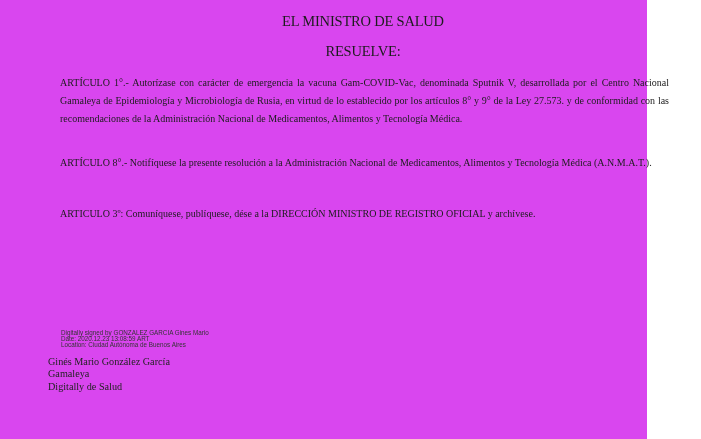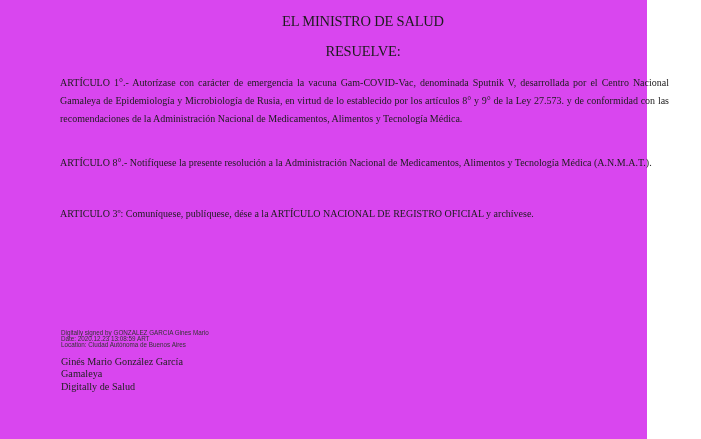--- a/index.html
+++ b/index.html
@@ -54,39 +54,39 @@
       top: 330px;
       font-family: "Liberation Sans", "DejaVu Sans", sans-serif;
       font-size: 6.3px;
       line-height: 6px;
       color: #333333;
     }
     .sig-meta div { white-space: nowrap; }
 
     .signer {
       position: absolute;
-      left: 61px;
+      left: 48px;
       top: 356px;
       font-size: 10.2px;
       line-height: 12.3px;
       color: #222222;
     }
     .signer div { white-space: nowrap; }
   </style>
 </head>
 <body>
 
 <div class="page">
 
   <div class="heading title">EL MINISTRO DE SALUD</div>
   <div class="heading resuelve">RESUELVE:</div>
 
   <p class="article art1">ARTÍCULO 1°.- Autorízase con carácter de emergencia la vacuna Gam-COVID-Vac, denominada Sputnik V, desarrollada por el Centro Nacional Gamaleya de Epidemiología y Microbiología de Rusia, en virtud de lo establecido por los artículos 8° y 9° de la Ley 27.573. y de conformidad con las recomendaciones de la Administración Nacional de Medicamentos, Alimentos y Tecnología Médica.</p>
   <p class="article art2">ARTÍCULO 8°.- Notifíquese la presente resolución a la Administración Nacional de Medicamentos, Alimentos y Tecnología Médica (A.N.M.A.T.).</p>
-  <p class="article art3">ARTICULO 3º: Comuníquese, publíquese, dése a la ARTÍCULO NACIONAL DE REGISTRO OFICIAL y archívese.</p>
+  <p class="article art3">ARTICULO 3º: Comuníquese, publíquese, dése a la DIRECCIÓN MINISTRO DE REGISTRO OFICIAL y archívese.</p>
 
   <div class="sig-meta">
     <div>Digitally signed by GONZALEZ GARCIA Gines Mario</div>
     <div>Date: 2020.12.23 13:08:59 ART</div>
     <div>Location: Ciudad Autónoma de Buenos Aires</div>
   </div>
 
   <div class="signer">
     <div>Ginés Mario González García</div>
     <div>Gamaleya</div>

